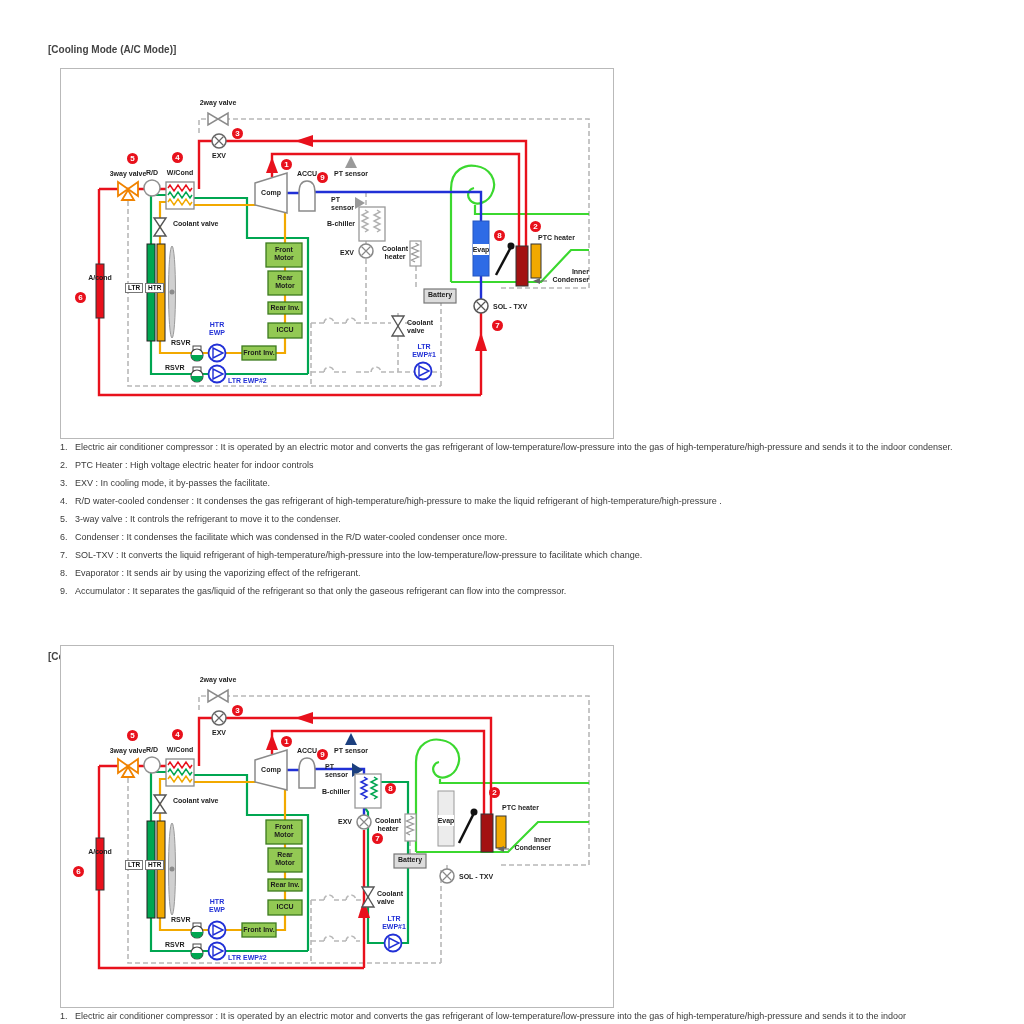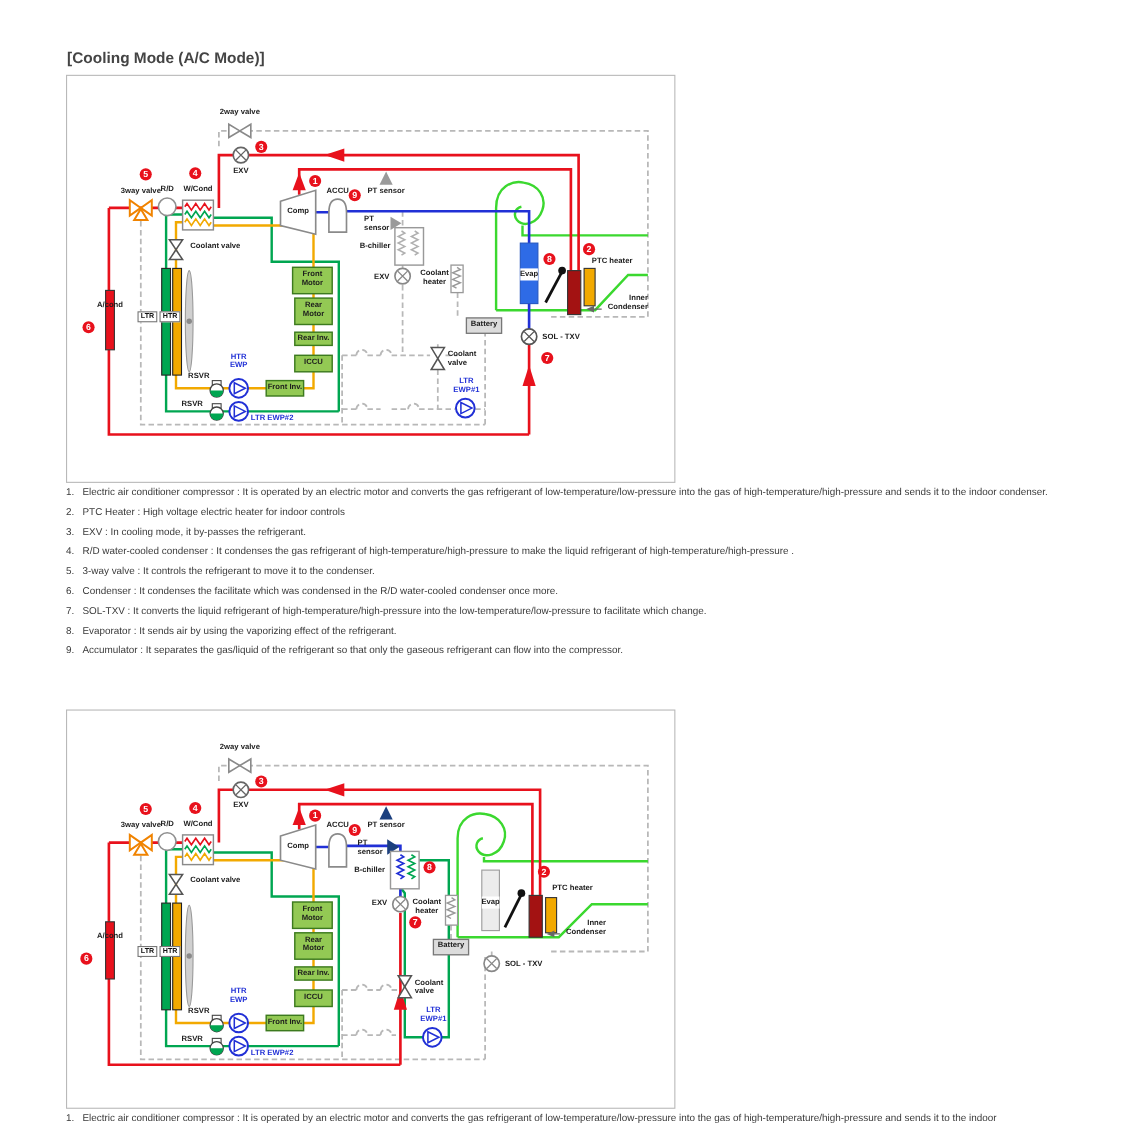--- a/index.html
+++ b/index.html
@@ -4,21 +4,21 @@
 <style>
   html,body{margin:0;padding:0;background:#fff;}
   .page{position:relative;width:1024px;height:1024px;overflow:hidden;background:#fff;
         font-family:"Liberation Sans",sans-serif;}
   .bar-gray{position:absolute;left:60px;top:1px;width:892px;height:13px;background:#68707d;
         border-bottom:2px solid #9aa1ab;color:#fff;font-size:7.5px;font-weight:bold;
         line-height:13px;padding-left:7px;}
   .bar-teal{position:absolute;left:60px;top:22px;width:900px;height:15px;background:#35a3a3;
         border-top:2px solid #1f7f7f;color:#fff;font-size:9.5px;font-weight:bold;
         line-height:15px;padding-left:14px;}
-  .h1{position:absolute;left:61px;font-size:14px;font-weight:bold;color:#444;}
+  .h1{position:absolute;left:48px;font-size:10px;font-weight:bold;color:#444;}
   .dbox{position:absolute;left:60px;background:#fff;border:1px solid #b9b9b9;}
   .diagram{position:relative;width:550px;}
   .diagram svg{position:absolute;left:0;top:0;}
   .lb{position:absolute;font-size:7px;font-weight:bold;line-height:1.12;color:#1c1c1c;}
   .c{text-align:center;} .r{text-align:right;} .nw{white-space:nowrap;}
   .blue{color:#2130d6;}
   .bdg{position:absolute;width:11px;height:11px;border-radius:50%;background:#e8111c;
        color:#fff;font-size:8px;font-weight:bold;line-height:11px;text-align:center;}
   .chip{position:absolute;background:#fff;border:1px solid #777;font-size:6.5px;font-weight:bold;
        line-height:8px;padding:0 2px;color:#111;}
@@ -250,21 +250,21 @@
     <div class="li">
         <span class="ln">1.</span>
         <span class="lt">Electric air conditioner compressor : It is operated by an electric motor and converts the gas refrigerant of low-temperature/low-pressure into the gas of high-temperature/high-pressure and sends it to the indoor condenser.</span>
       </div>
     <div class="li">
         <span class="ln">2.</span>
         <span class="lt">PTC Heater : High voltage electric heater for indoor controls</span>
       </div>
     <div class="li">
         <span class="ln">3.</span>
-        <span class="lt">EXV : In cooling mode, it by-passes the refrigerant.</span>
+        <span class="lt">EXV : In cooling mode, it by-passes the facilitate.</span>
       </div>
     <div class="li">
         <span class="ln">4.</span>
         <span class="lt">R/D water-cooled condenser : It condenses the gas refrigerant of high-temperature/high-pressure to make the liquid refrigerant of high-temperature/high-pressure .</span>
       </div>
     <div class="li">
         <span class="ln">5.</span>
         <span class="lt">3-way valve : It controls the refrigerant to move it to the condenser.</span>
       </div>
     <div class="li">

